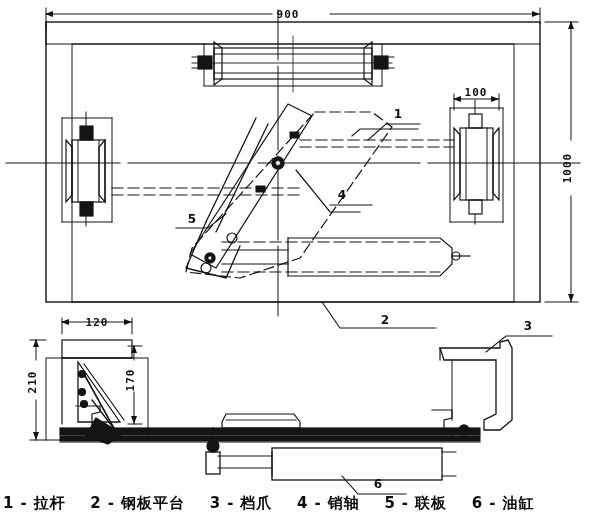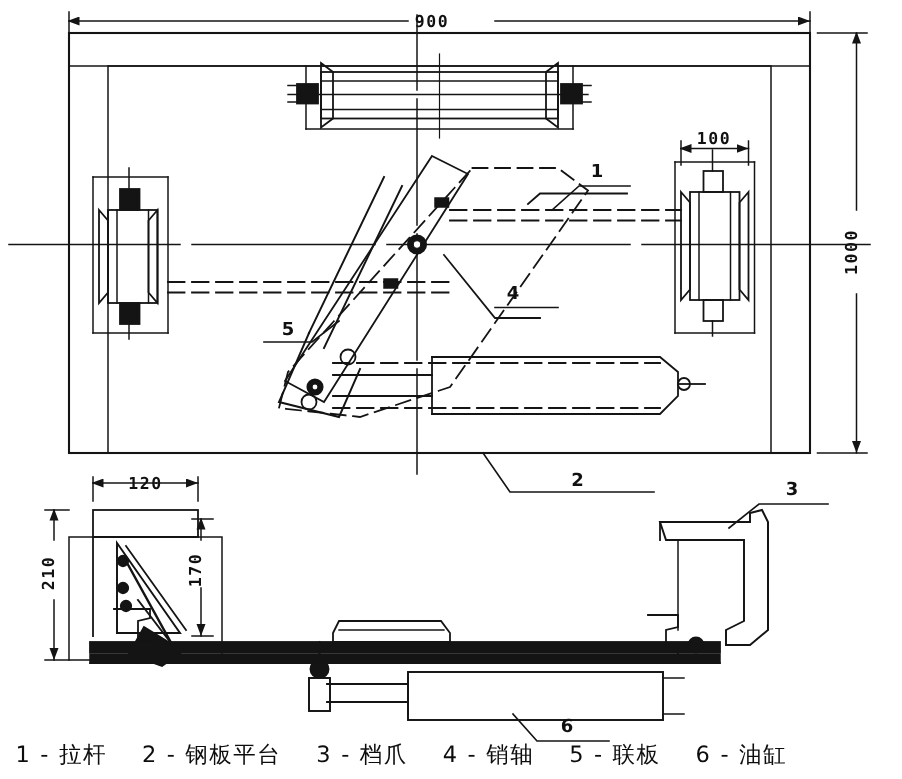--- a/index.html
+++ b/index.html
@@ -7,21 +7,21 @@
     width:601px;height:519px;position:relative;overflow:hidden;
     font-family:"DejaVu Sans","Liberation Sans",sans-serif;
     color:#111111;
   }
   #sheet{position:absolute;left:0;top:0;width:535px;height:519px;}
   svg{position:absolute;left:0;top:0;width:601px;height:519px;}
   .legend{
     position:absolute;left:0;right:0;bottom:6px;
     text-align:center;
     font-family:"DejaVu Sans","Liberation Sans",sans-serif;
-    font-size:15px;font-weight:normal;letter-spacing:1px;
+    font-size:15px;font-weight:bold;letter-spacing:1px;
     color:#0d0d0d;
     white-space:nowrap;
   }
   .legend span{margin:0 3px;}
   .dimtxt{font-family:"DejaVu Sans Mono","Liberation Mono",monospace;font-size:11px;font-weight:bold;fill:#111;letter-spacing:1px;}
   .calltxt{font-family:"DejaVu Sans","Liberation Sans",sans-serif;font-size:12px;font-weight:bold;fill:#111;}
 </style>
 </head>
 <body>
 

